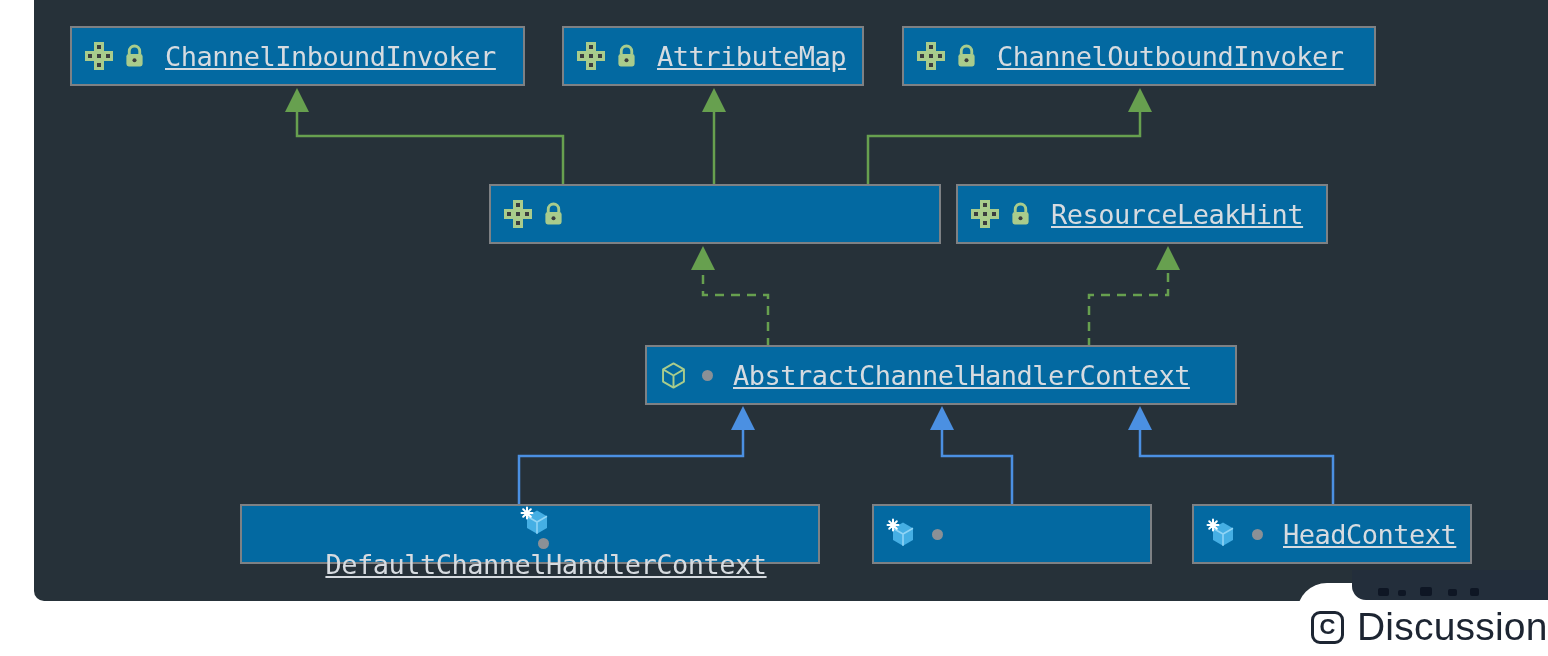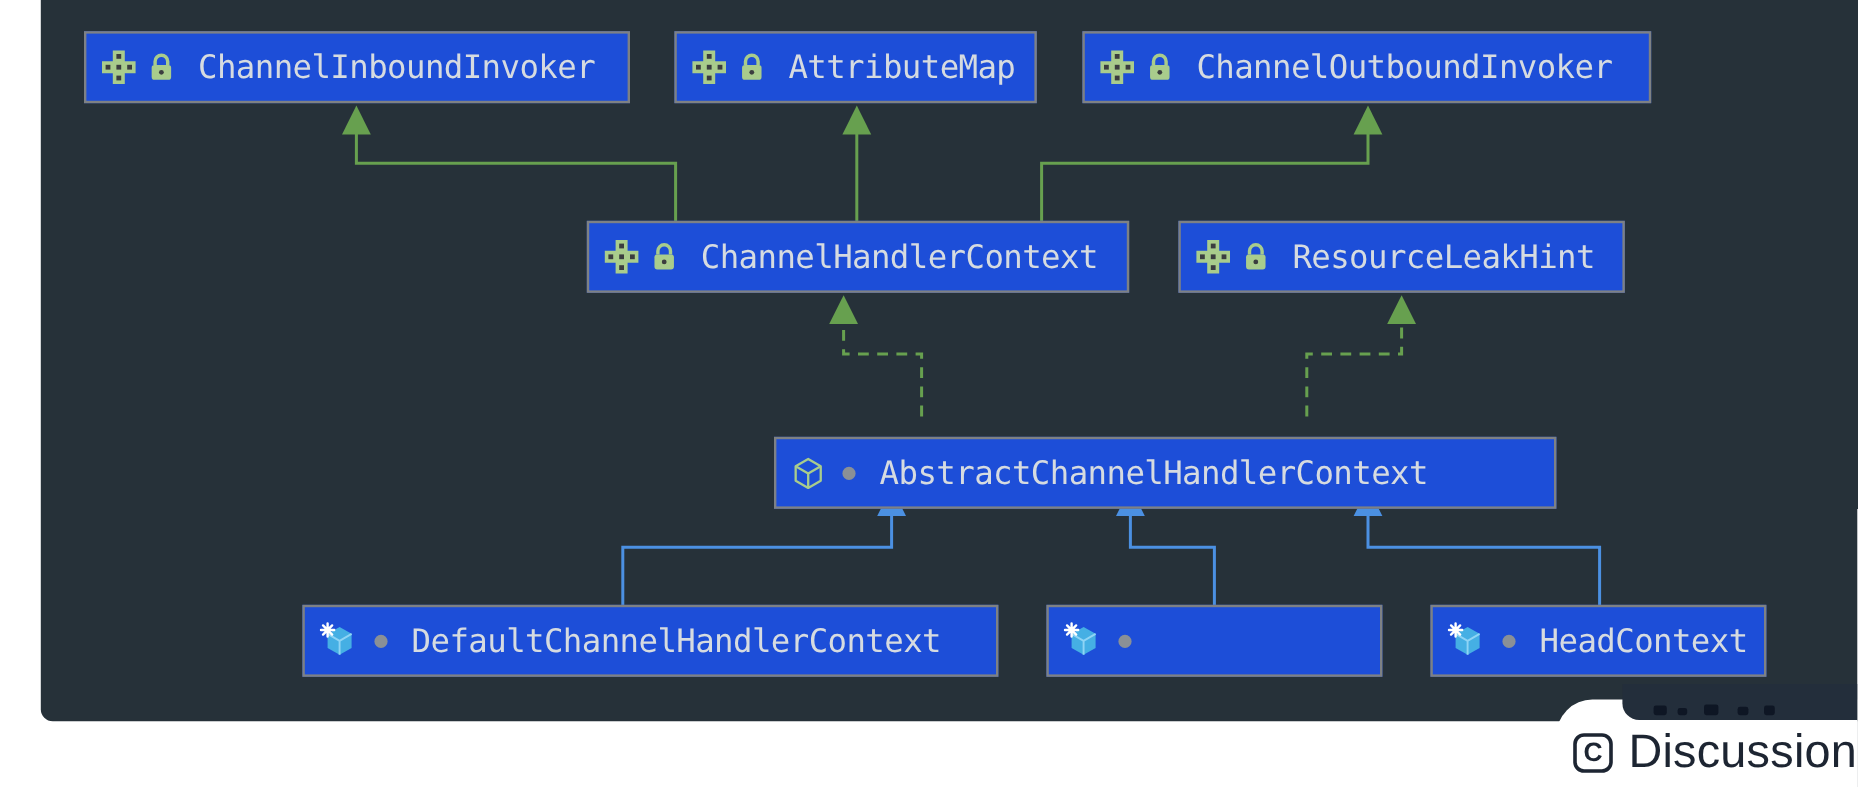--- a/index.html
+++ b/index.html
@@ -2,22 +2,22 @@
 <html><head>
 <meta charset="utf-8">
 <style>
   html,body{margin:0;padding:0;background:#ffffff;}
   #page{position:relative;width:1548px;height:656px;overflow:hidden;background:#ffffff;
         font-family:"DejaVu Sans Mono","Liberation Mono",monospace;}
   #canvas{position:absolute;left:34px;top:0;width:1514px;height:601px;background:#263139;
           border-bottom-left-radius:10px;}
   #edges{position:absolute;left:0;top:0;width:1548px;height:656px;pointer-events:none;z-index:2;}
   .node{position:absolute;z-index:3;display:flex;align-items:center;box-sizing:border-box;
-        background:#1d4ed8;border:2px solid #7E8184;padding-left:12px;white-space:nowrap;
-        color:#D6DBE0;font-size:27px;cursor:default;}
+        background:#0369a1;border:2px solid #7E8184;padding-left:12px;white-space:nowrap;
+        color:#D6DBE0;font-size:27px;cursor:default;text-decoration:underline;}
   .node .label{margin-left:20px;letter-spacing:-0.5px;}
   .micon{flex:0 0 auto;display:block;}
   .lock{margin-left:10px;}
   .dot{width:11px;height:11px;border-radius:50%;background:#8A9096;margin-left:14px;flex:0 0 auto;}
   
   #card{position:absolute;left:1297px;top:583px;width:251px;height:73px;background:#ffffff;
         border-top-left-radius:30px;z-index:4;}
   #tab{position:absolute;left:1352px;top:570px;width:196px;height:30px;background:#232e3b;
        border-bottom-left-radius:14px;z-index:5;}
   .remnant{position:absolute;background:#0e1624;border-radius:2px;}
@@ -120,50 +120,49 @@
         <rect x="13" y="22" width="4" height="4" fill="#3B3D3F"></rect>
       <rect x="4" y="13" width="4" height="4" fill="#3B3D3F"></rect>
         <rect x="22" y="13" width="4" height="4" fill="#3B3D3F"></rect>
       <rect x="13" y="13" width="4" height="4" fill="#3B3D3F"></rect>
     </svg>
     <svg class="micon lock" width="21" height="26" viewBox="0 0 22 26">
       <path d="M5.5 11V8a5.5 5.5 0 0 1 11 0v3" stroke="#A9CC8C" stroke-width="3" fill="none"></path>
       <rect x="2.5" y="11" width="17" height="13" rx="2.5" fill="#A9CC8C"></rect>
       <circle cx="11" cy="17.5" r="2.1" fill="#3B3D3F"></circle>
     </svg>
-    <span class="label">ChannelHandlerContext</span>
-  </div>
-
-  <div class="node" style="left:982px;top:184px;width:372px;height:60px;">
+  </div>
+
+  <div class="node" style="left:956px;top:184px;width:372px;height:60px;">
     <svg class="micon" width="30" height="30" viewBox="0 0 30 30">
       <path fill="#A9CC8C" d="M10 1h10v9h9v10h-9v9H10v-9H1V10h9z"></path>
       <rect x="13" y="4" width="4" height="4" fill="#3B3D3F"></rect>
         <rect x="13" y="22" width="4" height="4" fill="#3B3D3F"></rect>
       <rect x="4" y="13" width="4" height="4" fill="#3B3D3F"></rect>
         <rect x="22" y="13" width="4" height="4" fill="#3B3D3F"></rect>
       <rect x="13" y="13" width="4" height="4" fill="#3B3D3F"></rect>
     </svg>
     <svg class="micon lock" width="21" height="26" viewBox="0 0 22 26">
       <path d="M5.5 11V8a5.5 5.5 0 0 1 11 0v3" stroke="#A9CC8C" stroke-width="3" fill="none"></path>
       <rect x="2.5" y="11" width="17" height="13" rx="2.5" fill="#A9CC8C"></rect>
       <circle cx="11" cy="17.5" r="2.1" fill="#3B3D3F"></circle>
     </svg>
     <span class="label">ResourceLeakHint</span>
   </div>
 
-  <div class="node" style="left:645px;top:364px;width:652px;height:60px;">
+  <div class="node" style="left:645px;top:345px;width:592px;height:60px;">
     <svg class="micon" width="29" height="29" viewBox="0 0 30 30">
       <path d="M15 2.5 25.8 8.75 V21.25 L15 27.5 4.2 21.25 V8.75 Z" fill="none" stroke="#A9CC8C" stroke-width="2" stroke-linejoin="round"></path>
       <path d="M4.2 8.75 L15 15 L25.8 8.75 M15 15 V27.5" fill="none" stroke="#A9CC8C" stroke-width="2" stroke-linejoin="round"></path>
     </svg>
     <span class="dot"></span>
     <span class="label">AbstractChannelHandlerContext</span>
   </div>
 
-  <div class="node" style="left:252px;top:504px;width:580px;height:60px;">
+  <div class="node" style="left:240px;top:504px;width:580px;height:60px;flex-direction:column;">
     <svg class="micon" width="32" height="32" viewBox="0 0 32 32">
       <path d="M17 4.5 27 10.2 V22 L17 27.7 7 22 V10.2 Z" fill="#45AFE4"></path>
       <path d="M7 10.2 L17 16 L27 10.2 M17 16 V27.7" fill="none" stroke="#8FD4F5" stroke-width="1.6"></path>
       <g stroke="#ffffff" stroke-width="2" stroke-linecap="round">
         <path d="M7 1.5 V12.5 M1.5 7 H12.5 M3.2 3.2 L10.8 10.8 M10.8 3.2 L3.2 10.8"></path>
       </g>
     </svg>
     <span class="dot"></span>
     <span class="label">DefaultChannelHandlerContext</span>
   </div>

